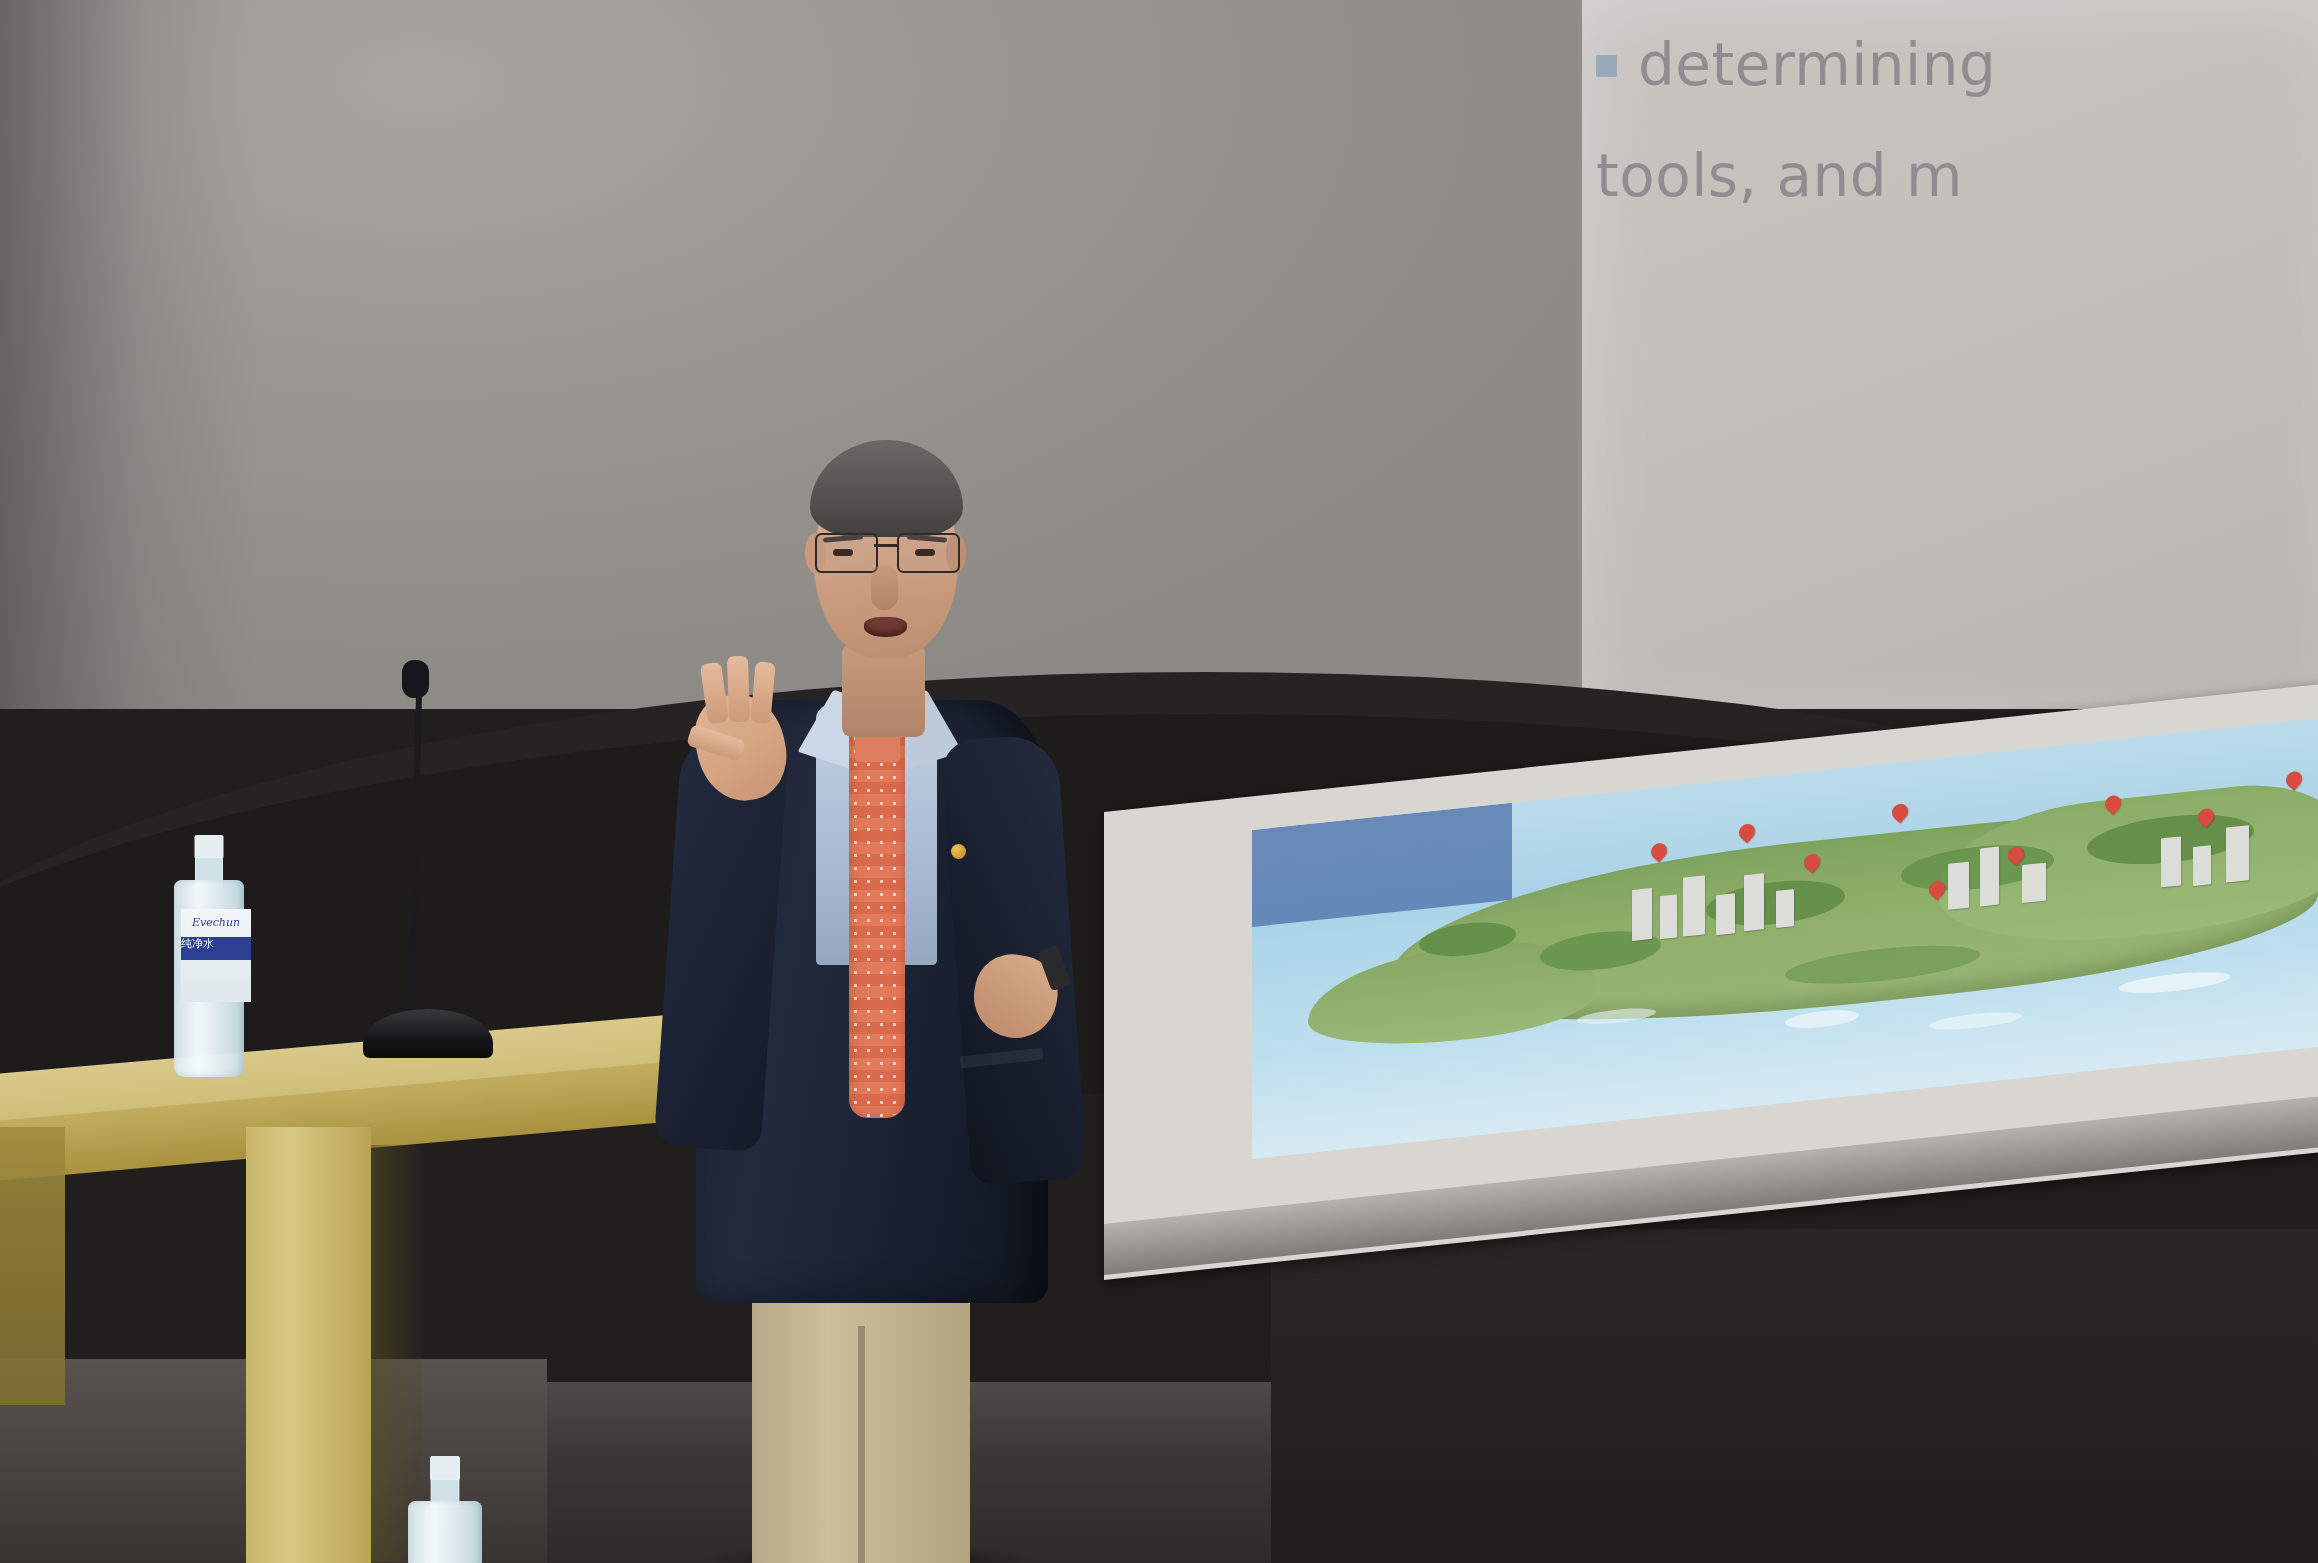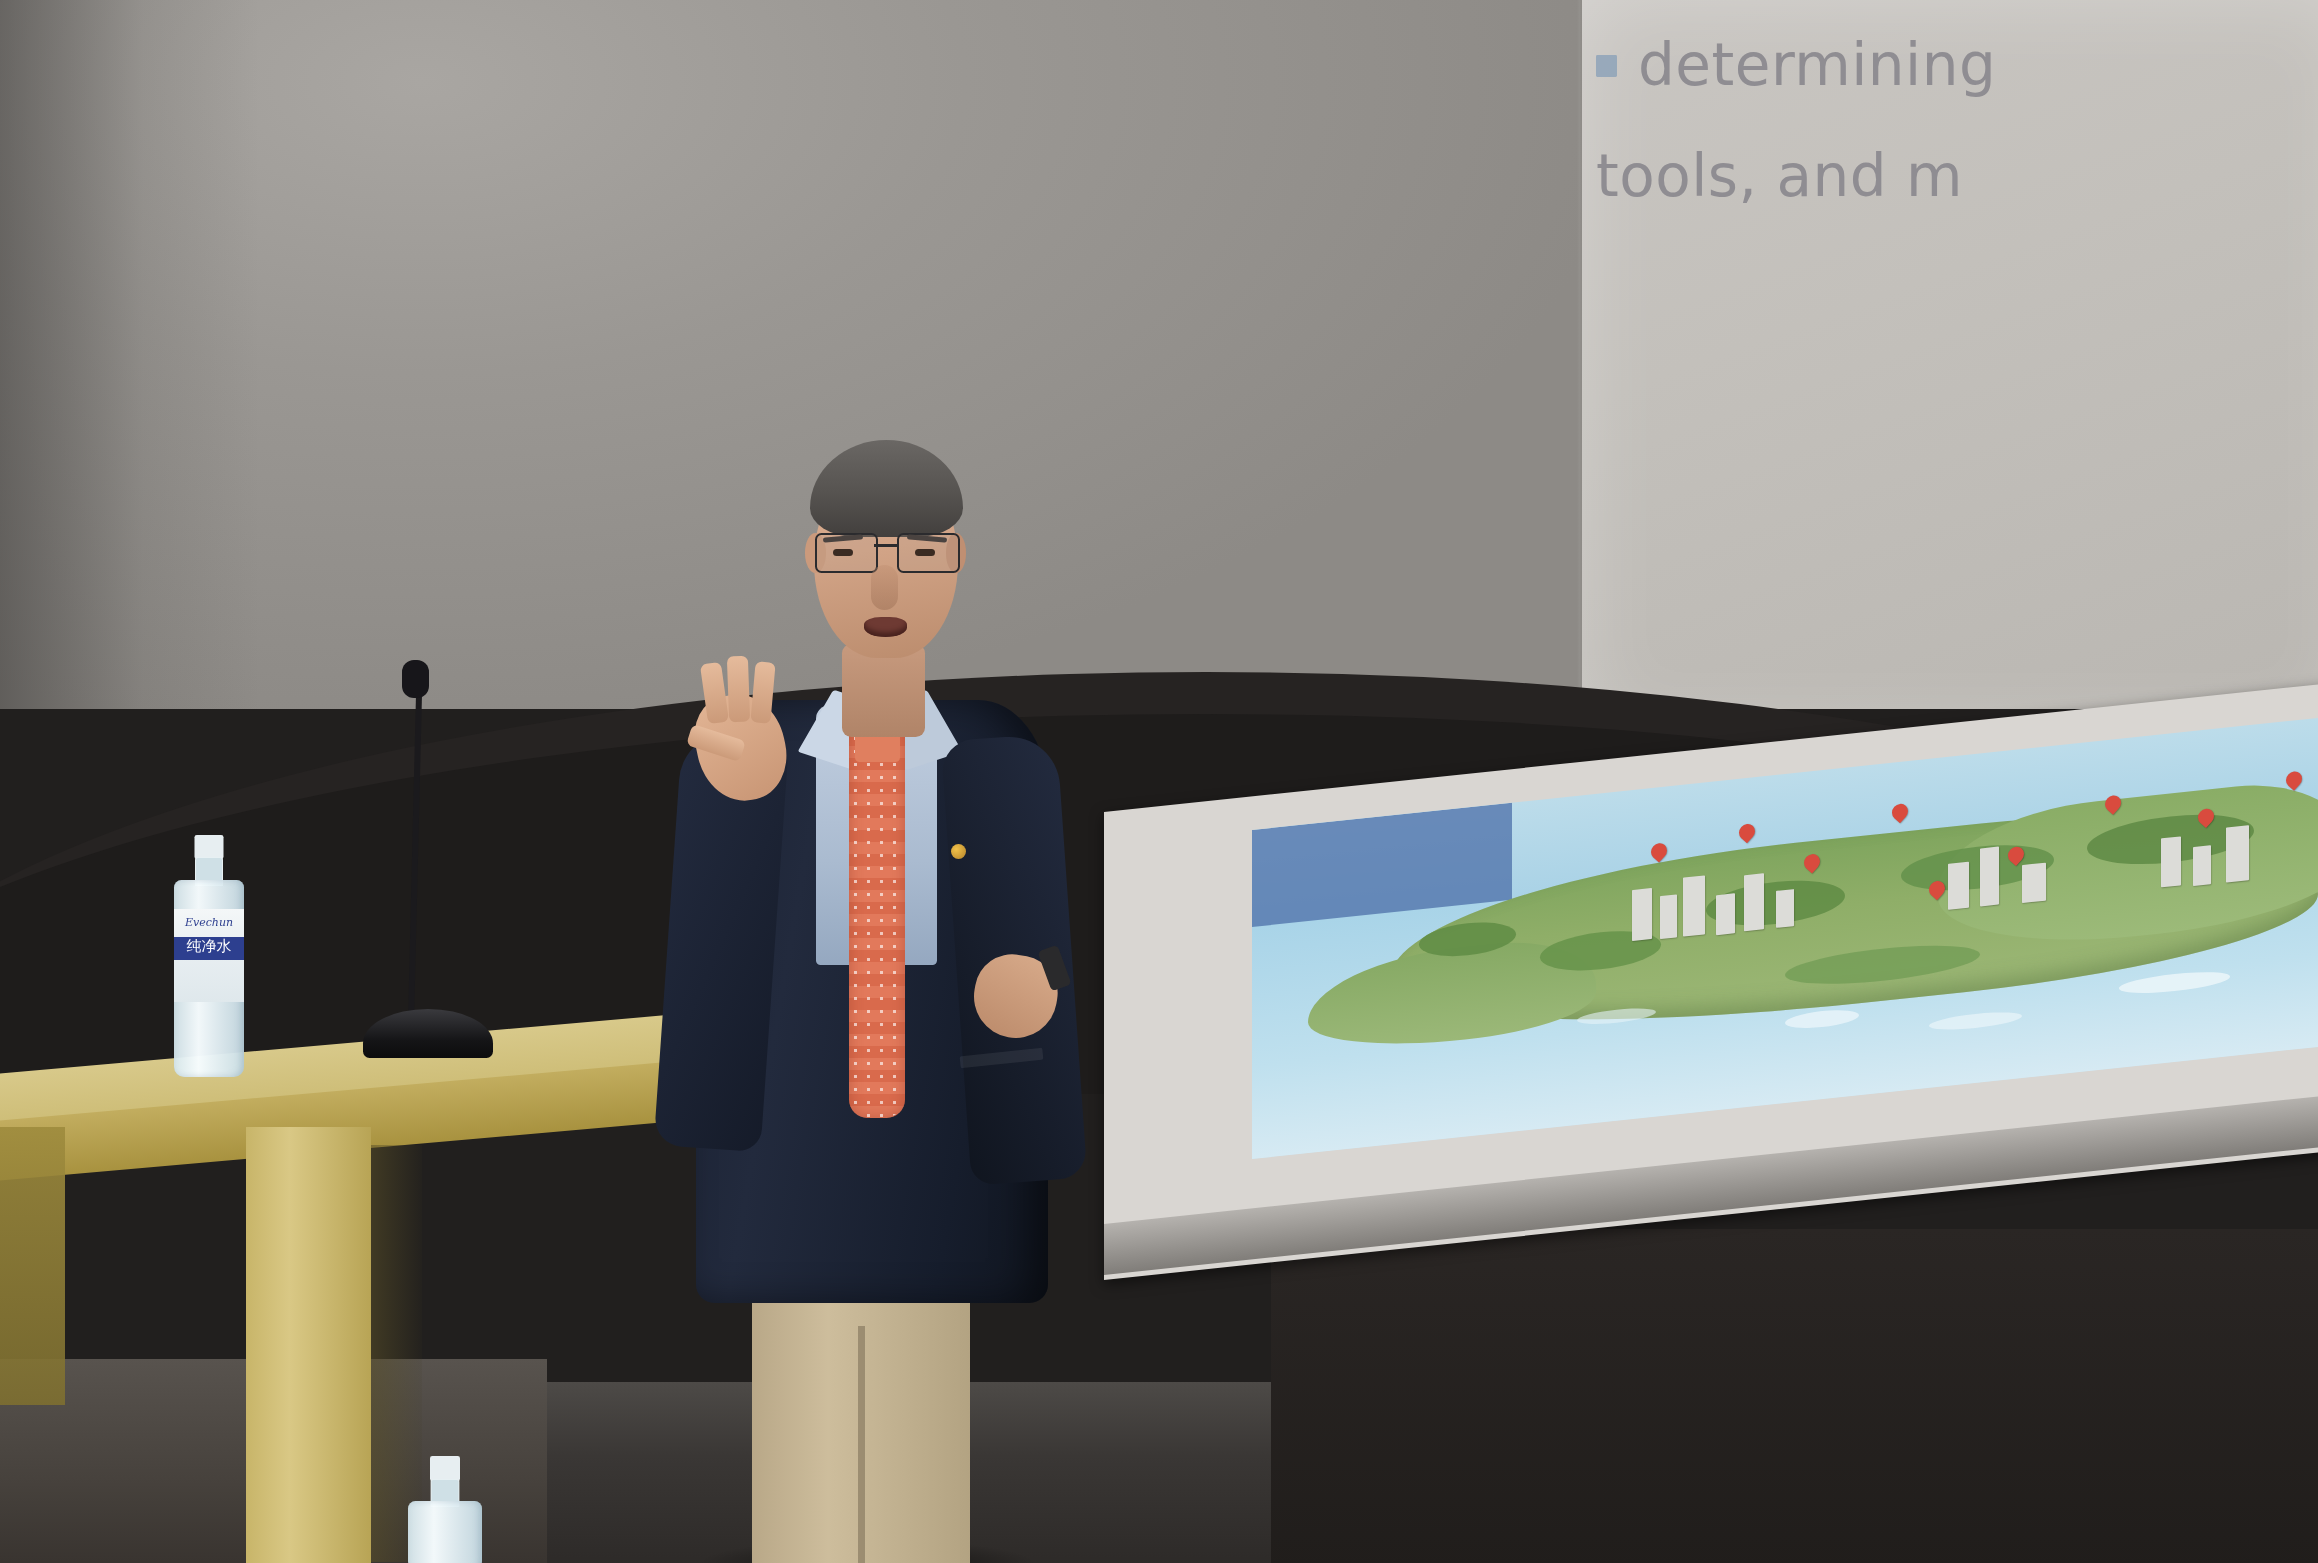--- a/index.html
+++ b/index.html
@@ -267,22 +267,22 @@
     box-shadow: inset -2.8px 0 6.5px rgba(120,150,165,0.35);
   }
   .bottle .label {
     position: absolute; left: 0;
     background: linear-gradient(180deg, #f4f7f8 0%, #e9eff2 40%, #dfe8ec 100%);
   }
   .bottle .label-band {
     position: absolute; left: 0; width: 100%;
     background: #2d3f8f;
     color: #fff;
-    font-size: 15px;
-    text-align: center;
+    font-size: 11px;
+    text-align: left;
     line-height: 1.2;
     font-family: "DejaVu Sans", sans-serif;
   }
   .bottle .label-script {
     position: absolute; left: 0; width: 100%;
     text-align: center;
     color: #2d3f8f;
     font-family: "DejaVu Serif", serif;
     font-style: italic;
     font-size: 11px;
@@ -558,21 +558,21 @@
   <div class="podium-leg-shadow"></div>
 
   <div class="mic-stem"></div>
   <div class="mic-head"></div>
   <div class="mic-base"></div>
 
   <div class="bottle" style="left:174px;top:835px;width:70px;height:241px;">
     <div class="cap" style="top:0;width:29px;height:24px;"></div>
     <div class="neck" style="top:22px;width:26px;height:27px;"></div>
     <div class="body" style="top:45px;width:70px;height:197px;"></div>
-    <div class="label" style="top:74px;width:70px;height:93px;">
+    <div class="label" style="top:74px;width:70px;height:93px;margin-left:7px;">
       <div class="label-script" style="top:7.4px;">Evechun</div>
       <div class="label-band" style="top:28px;height:23px;">纯净水</div>
     </div>
   </div>
 
   <div class="bottle" style="left:408px;top:1456px;width:74px;height:111px;">
     <div class="cap" style="top:0;width:30px;height:25px;"></div>
     <div class="neck" style="top:23px;width:27px;height:26px;"></div>
     <div class="body" style="top:45px;width:74px;height:70px;"></div>
   </div>

